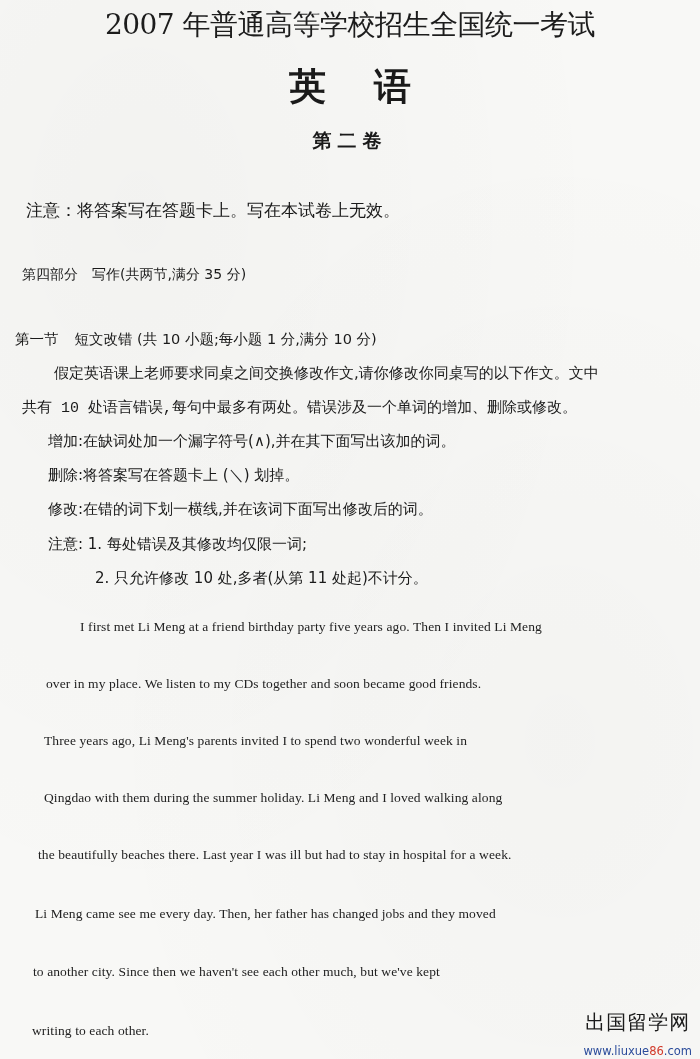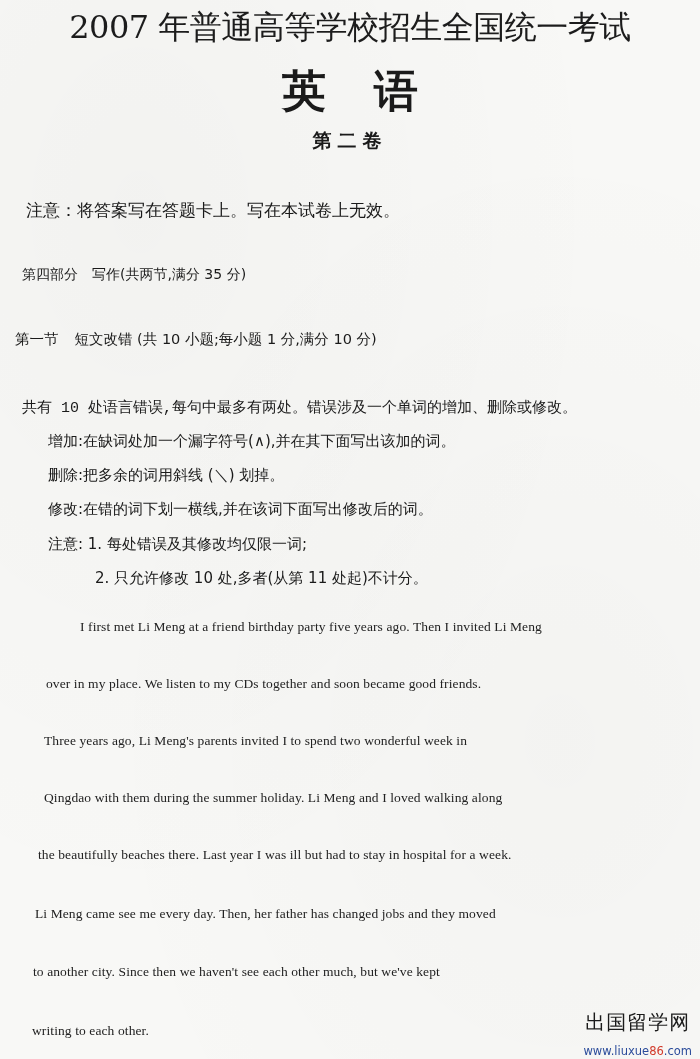--- a/index.html
+++ b/index.html
@@ -21,28 +21,28 @@
       background:
         radial-gradient(ellipse at 20% 20%, rgba(0,0,0,0.025), transparent 60%),
         radial-gradient(ellipse at 80% 70%, rgba(0,0,0,0.02), transparent 60%),
         #f8f8f6;
     }
     .abs { position: absolute; white-space: nowrap; }
 
     .exam-title {
       left: 0; right: 0; top: 6px;
       text-align: center;
-      font-size: 32px;
+      font-size: 28px;
       letter-spacing: -0.5px;
       color: #1c1c1c;
     }
     .subject-title {
       left: 0; right: 0; top: 62px;
       text-align: center;
-      font-size: 44px;
+      font-size: 37px;
       font-weight: bold;
       letter-spacing: 48px;
       padding-left: 48px;
       font-family: "DejaVu Sans", sans-serif;
     }
     .paper-volume {
       left: 0; right: 0; top: 128px;
       text-align: center;
       font-size: 19px;
       font-weight: bold;
@@ -131,23 +131,24 @@
   <div class="abs notice">注意：将答案写在答题卡上。写在本试卷上无效。</div>
 
   <div class="abs part-heading">
     <span>第四部分</span><span class="gap"></span><span>写作(共两节,满分 35 分)</span>
   </div>
 
   <div class="abs section-heading">
     <span>第一节</span><span class="gap"></span><span>短文改错 (共 10 小题;每小题 1 分,满分 10 分)</span>
   </div>
 
+  <div class="abs instr instr-1">假定英语课上老师要求同桌之间交换修改作文,请你修改你同桌写的以下作文。文中</div>
   <div class="abs instr instr-2">共有 10 处语言错误,每句中最多有两处。错误涉及一个单词的增加、删除或修改。</div>
   <div class="abs instr instr-3">增加:在缺词处加一个漏字符号(∧),并在其下面写出该加的词。</div>
-  <div class="abs instr instr-4">删除:把多余的词用斜线 (＼) 划掉。</div>
+  <div class="abs instr instr-4">删除:将答案写在答题卡上 (＼) 划掉。</div>
   <div class="abs instr instr-5">修改:在错的词下划一横线,并在该词下面写出修改后的词。</div>
   <div class="abs instr instr-6">注意: 1. 每处错误及其修改均仅限一词;</div>
   <div class="abs instr instr-7">2. 只允许修改 10 处,多者(从第 11 处起)不计分。</div>
 
   <div class="abs passage p-line-1">I first met Li Meng at a friend birthday party five years ago.  Then I invited Li Meng</div>
   <div class="abs passage p-line-2">over in my place.  We listen to my CDs together and soon became good friends.</div>
   <div class="abs passage p-line-3">Three years ago, Li Meng's parents invited I to spend two wonderful week in</div>
   <div class="abs passage p-line-4">Qingdao with them during the summer holiday.  Li Meng and I loved walking along</div>
   <div class="abs passage p-line-5">the beautifully beaches there.  Last year I was ill but had to stay in hospital for a week.</div>
   <div class="abs passage p-line-6">Li Meng came see me every day.  Then, her father has changed jobs and they moved</div>

